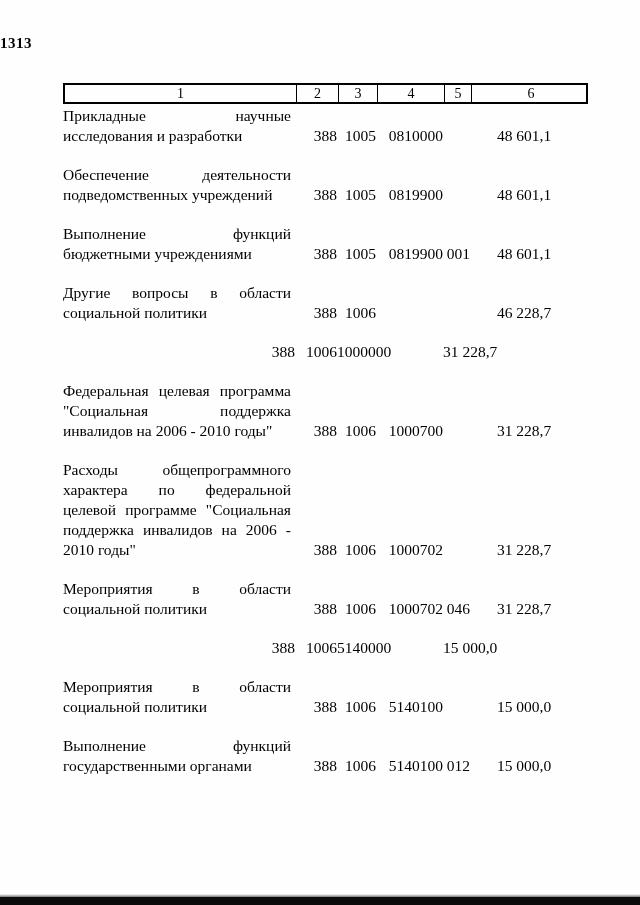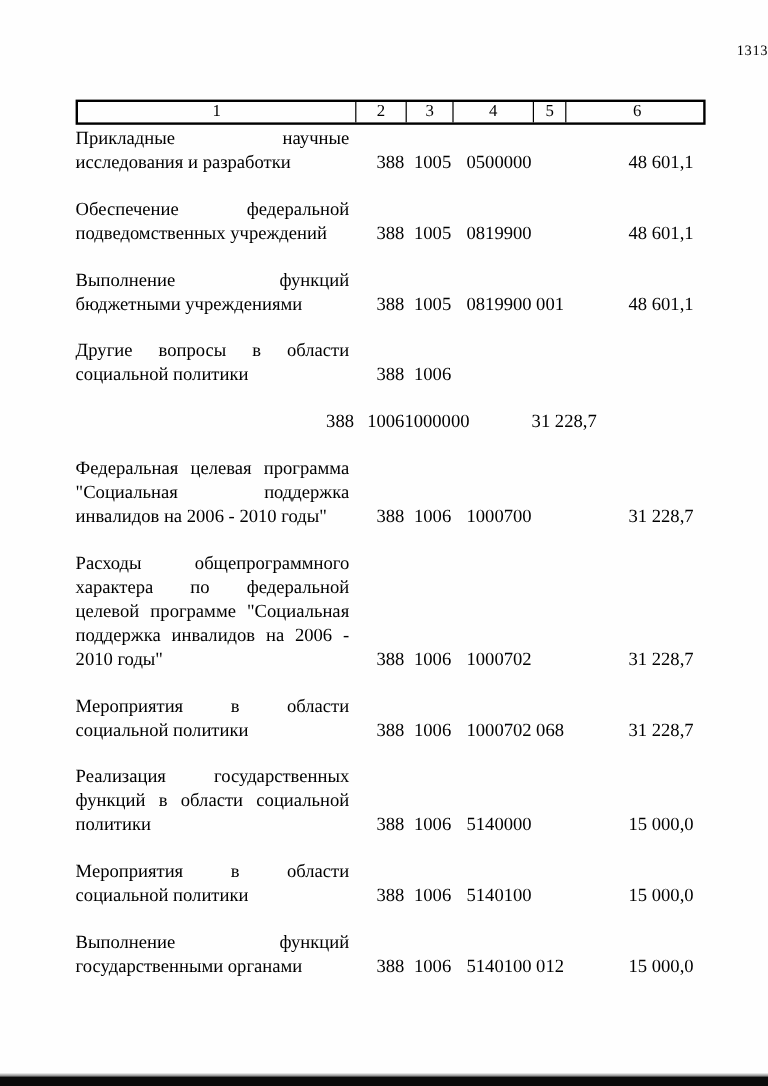--- a/index.html
+++ b/index.html
@@ -14,23 +14,24 @@
     width: 640px;
     height: 905px;
     background: #fefefe;
     overflow: hidden;
   }
   .page-number {
     position: absolute;
     top: 35px;
     left: 0;
     width: 100%;
-    text-align: right;
-    font-size: 12px;
+    text-align: left;
+    font-size: 15px;
     letter-spacing: 0.5px;
+    font-weight: bold;
   }
   .table {
     position: absolute;
     top: 83px;
     left: 63px;
     width: 525px;
   }
   .thead {
     display: grid;
     grid-template-columns: 232px 42px 39px 67px 27px 118px;
@@ -64,21 +65,21 @@
   }
   .td.name {
     text-align: justify;
     text-align-last: left;
     padding-right: 4px;
   }
   .td.c2, .td.c3, .td.c4, .td.c5 {
     text-align: right;
   }
   .td.c6 {
-    text-align: right;
+    text-align: center;
     padding-right: 10px;
     white-space: nowrap;
   }
   .scan-edge {
     position: absolute;
     left: 0;
     bottom: 0;
     width: 100%;
     height: 8px;
     background: #0a0a0a;
@@ -108,46 +109,47 @@
       <div class="th">4</div>
       <div class="th">5</div>
       <div class="th">6</div>
     </div>
 
     <div class="tbody" id="tbody">
         <div class="trow">
           <div class="td name">Прикладные научные исследования и разработки</div>
           <div class="td c2">388</div>
           <div class="td c3">1005</div>
-          <div class="td c4">0500000</div>
+          <div class="td c4">0810000</div>
           <div class="td c5"></div>
           <div class="td c6">48 601,1</div>
         </div>
         <div class="trow">
-          <div class="td name">Обеспечение федеральной подведомственных учреждений</div>
+          <div class="td name">Обеспечение деятельности подведомственных учреждений</div>
           <div class="td c2">388</div>
           <div class="td c3">1005</div>
           <div class="td c4">0819900</div>
           <div class="td c5"></div>
           <div class="td c6">48 601,1</div>
         </div>
         <div class="trow">
           <div class="td name">Выполнение функций бюджетными учреждениями</div>
           <div class="td c2">388</div>
           <div class="td c3">1005</div>
           <div class="td c4">0819900</div>
           <div class="td c5">001</div>
           <div class="td c6">48 601,1</div>
         </div>
         <div class="trow">
           <div class="td name">Другие вопросы в области социальной политики</div>
           <div class="td c2">388</div>
           <div class="td c3">1006</div>
           <div class="td c4"></div>
           <div class="td c5"></div>
+          <div class="td c6">46 228,7</div>
         </div>
         <div class="trow">
           <div class="td c2">388</div>
           <div class="td c3">1006</div>
           <div class="td c4">1000000</div>
           <div class="td c5"></div>
           <div class="td c6">31 228,7</div>
         </div>
         <div class="trow">
           <div class="td name">Федеральная целевая программа "Социальная поддержка инвалидов на 2006 - 2010 годы"</div>
@@ -163,25 +165,24 @@
           <div class="td c3">1006</div>
           <div class="td c4">1000702</div>
           <div class="td c5"></div>
           <div class="td c6">31 228,7</div>
         </div>
         <div class="trow">
           <div class="td name">Мероприятия в области социальной политики</div>
           <div class="td c2">388</div>
           <div class="td c3">1006</div>
           <div class="td c4">1000702</div>
-          <div class="td c5">068</div>
-          <div class="td c6">31 228,7</div>
-        </div>
-        <div class="trow">
-          <div class="td name">Реализация государственных функций в области социальной политики</div>
+          <div class="td c5">046</div>
+          <div class="td c6">31 228,7</div>
+        </div>
+        <div class="trow">
           <div class="td c2">388</div>
           <div class="td c3">1006</div>
           <div class="td c4">5140000</div>
           <div class="td c5"></div>
           <div class="td c6">15 000,0</div>
         </div>
         <div class="trow">
           <div class="td name">Мероприятия в области социальной политики</div>
           <div class="td c2">388</div>
           <div class="td c3">1006</div>

